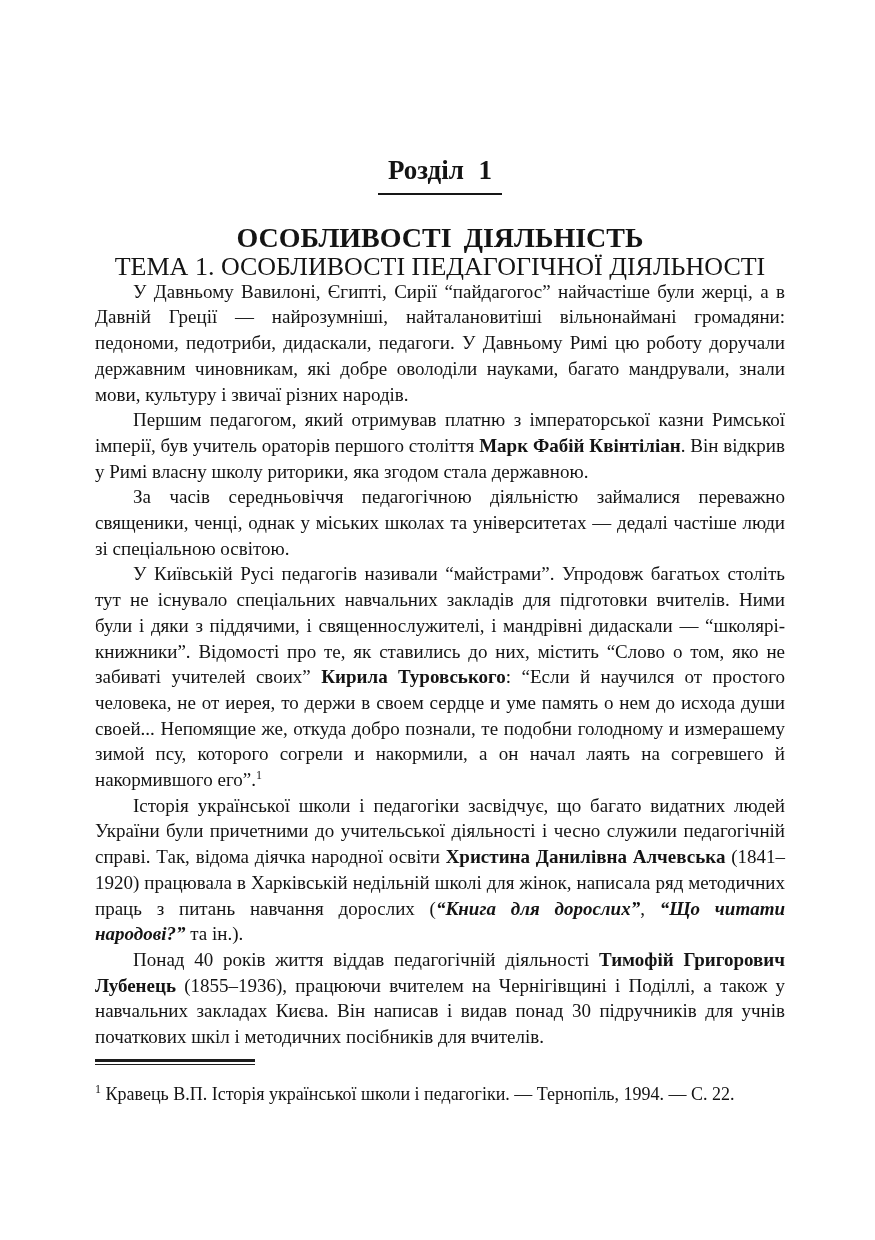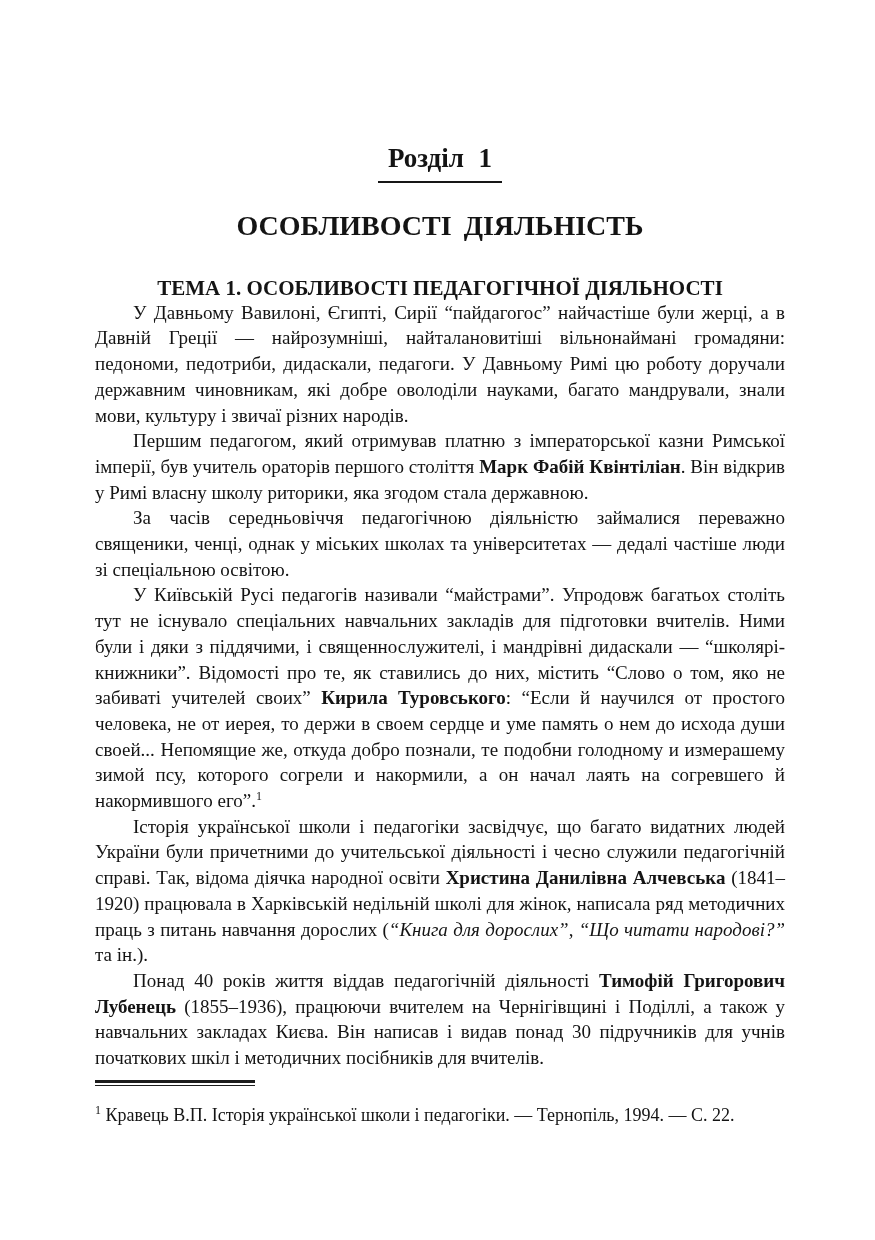--- a/index.html
+++ b/index.html
@@ -12,21 +12,21 @@
     width: 875px;
     height: 1240px;
     background: #ffffff;
     overflow: hidden;
     font-family: "Liberation Serif", serif;
     color: #141414;
   }
   .content {
     position: absolute;
     left: 95px;
-    top: 0;
+    top: 12px;
     width: 690px;
   }
   .chapter-label-wrap {
     padding-top: 144px;
     text-align: center;
   }
   .chapter-label {
     display: inline-block;
     font-size: 27px;
     font-weight: bold;
@@ -37,37 +37,36 @@
   }
   .chapter-title {
     margin-top: 25px;
     text-align: center;
     font-size: 28px;
     font-weight: bold;
     line-height: 35px;
     word-spacing: 5px;
   }
   .section-heading {
-    margin-top: 33px;
     text-align: center;
-    font-size: 21px;
-    font-weight: bold;
+    font-size: 26px;
+    font-weight: normal;
     line-height: 24px;
   }
   .body-text {
     font-size: 19px;
     line-height: 25.7px;
     text-align: justify;
   }
   .body-text p {
     margin: 0;
     text-indent: 38px;
   }
   .seg-bold { font-weight: bold; }
-  .seg-bolditalic { font-weight: normal; font-style: italic; }
+  .seg-bolditalic { font-weight: bold; font-style: italic; }
   .body-text sup, .footnote sup {
     font-size: 12px;
     line-height: 0;
   }
   .footnote-rule {
     margin-top: 9px;
     width: 160px;
     height: 2px;
     border-top: 3px solid #1c1c1c;
     border-bottom: 1px solid #1c1c1c;

